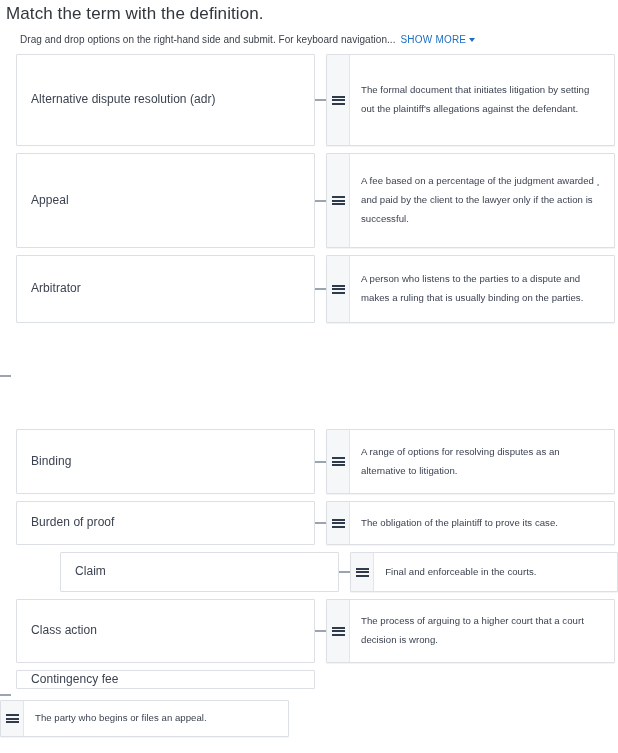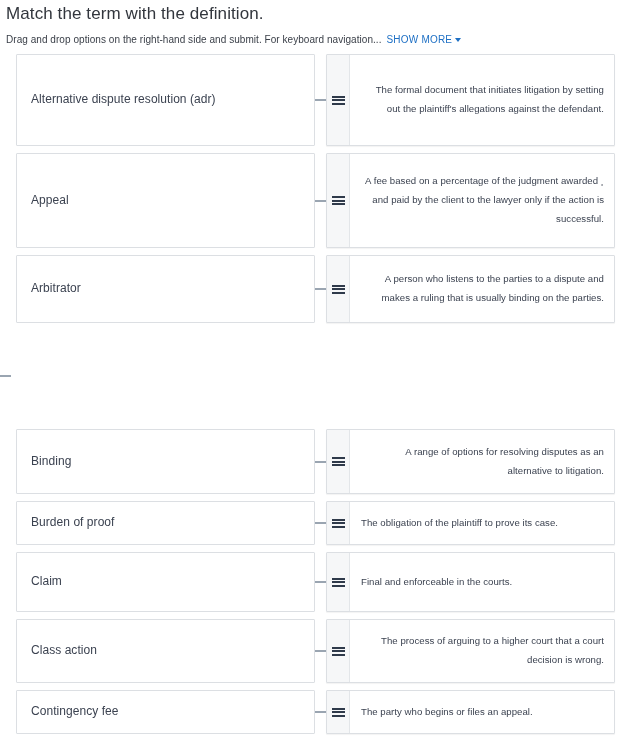--- a/index.html
+++ b/index.html
@@ -26,21 +26,21 @@
     left: 6px;
     top: 4px;
     font-size: 17px;
     color: #32363d;
     letter-spacing: 0.1px;
     white-space: nowrap;
   }
 
   .q-instructions {
     position: absolute;
-    left: 6px;
+    left: 20px;
     top: 34px;
     font-size: 10px;
     color: #3b4049;
     white-space: nowrap;
     letter-spacing: 0.05px;
   }
   .q-instructions .show-more {
     color: #1d6fc4;
     text-decoration: none;
     margin-left: 5px;
@@ -142,21 +142,20 @@
   }
   .def-text {
     flex: 1;
     font-size: 9.6px;
     color: #3b4250;
     line-height: 1.95;
     padding: 8px 10px 8px 11px;
     display: flex;
     align-items: center;
     letter-spacing: 0.04px;
-    text-align: right;
   }
   .def-text span { display: block; }
 </style>
 </head>
 <body>
 
 <div id="app">
 
   <div class="q-title">Match the term with the definition.</div>
 
@@ -251,21 +250,21 @@
               <i></i>
               <i></i>
               <i></i>
             </span>
           </div>
           <div class="def-text">
             <span>The obligation of the plaintiff to prove its case.</span>
           </div>
         </div>
       </div>
-      <div class="pair-row" style="height: 60px;">
+      <div class="pair-row" style="height: 40px; padding-left: 44px;">
         <div class="term-card">
           <div class="term-label">Claim</div>
         </div>
         <div class="connector"></div>
         <div class="def-card">
           <div class="grip">
             <span class="bars">
               <i></i>
               <i></i>
               <i></i>
@@ -287,21 +286,21 @@
               <i></i>
               <i></i>
               <i></i>
             </span>
           </div>
           <div class="def-text">
             <span>The process of arguing to a higher court that a court decision is wrong.</span>
           </div>
         </div>
       </div>
-      <div class="pair-row" style="height: 44px;">
+      <div class="pair-row" style="height: 44px; flex-direction: column;">
         <div class="term-card">
           <div class="term-label">Contingency fee</div>
         </div>
         <div class="connector"></div>
         <div class="def-card">
           <div class="grip">
             <span class="bars">
               <i></i>
               <i></i>
               <i></i>

